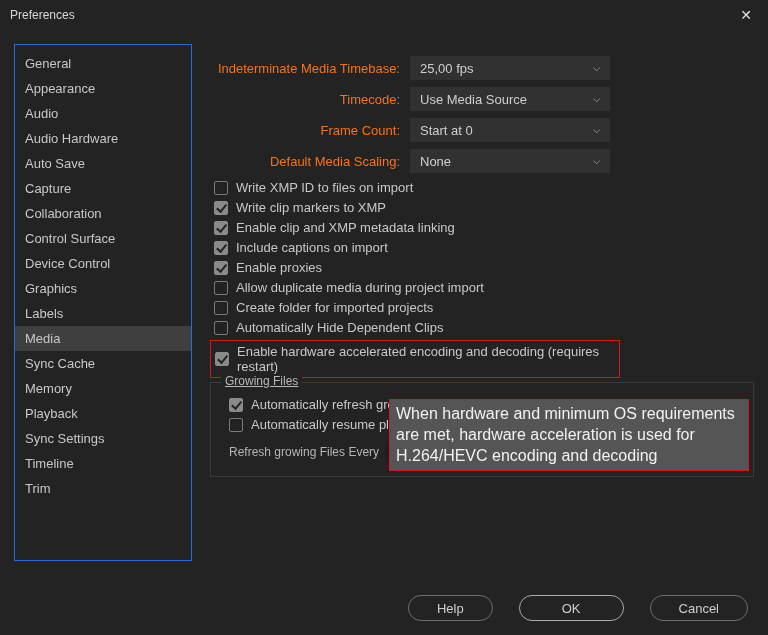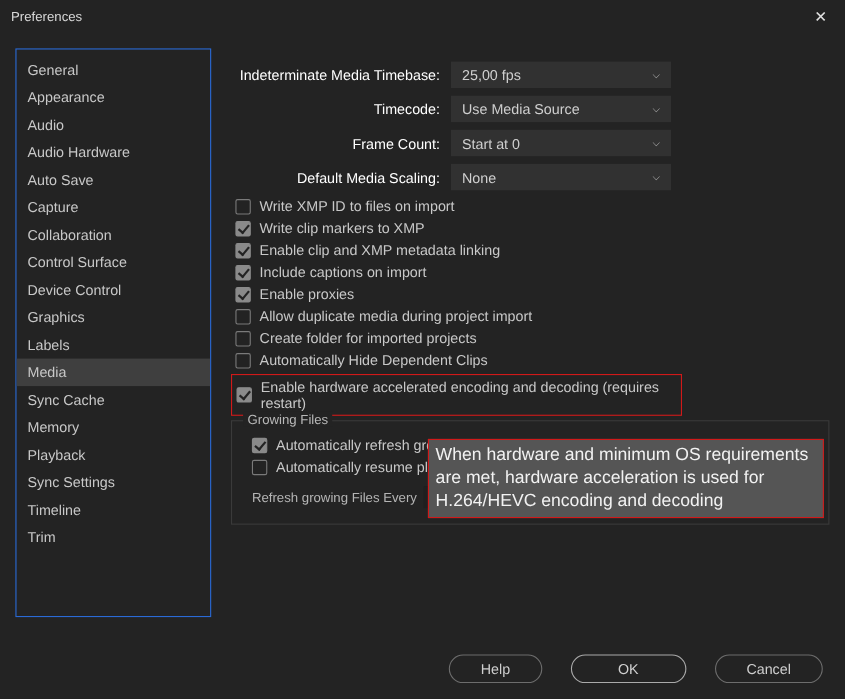--- a/index.html
+++ b/index.html
@@ -59,21 +59,21 @@
   }
   .form-row {
     display: flex;
     align-items: center;
     margin-bottom: 7px;
     gap: 10px;
   }
   .form-row label {
     width: 190px;
     text-align: right;
-    color: #ffffff;
+    color: #f97316;
   }
   .dropdown {
     width: 200px;
     height: 24px;
     background: #313131;
     border: none;
     display: flex;
     align-items: center;
     padding: 0 10px;
     justify-content: space-between;
@@ -127,20 +127,21 @@
     position: relative;
   }
   .fieldset-title {
     position: absolute;
     top: -9px;
     left: 10px;
     background: #232323;
     padding: 0 4px;
     color: #b8b8b8;
     font-size: 12px;
+    text-decoration: underline;
   }
   .input-mini {
     background: #1f1f1f;
     border: none;
     width: 74px;
     height: 20px;
     padding: 0 6px;
     color: #cfcfcf;
     margin: 0 6px;
   }

